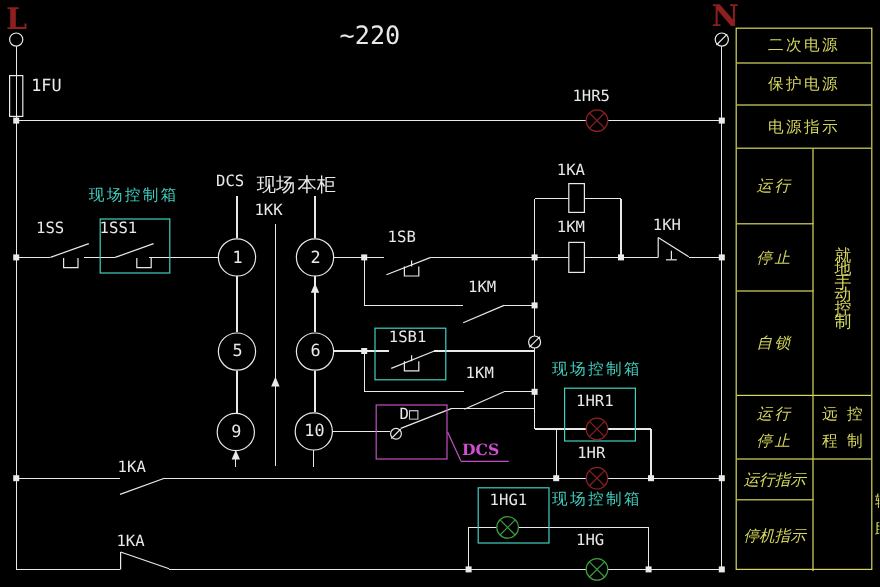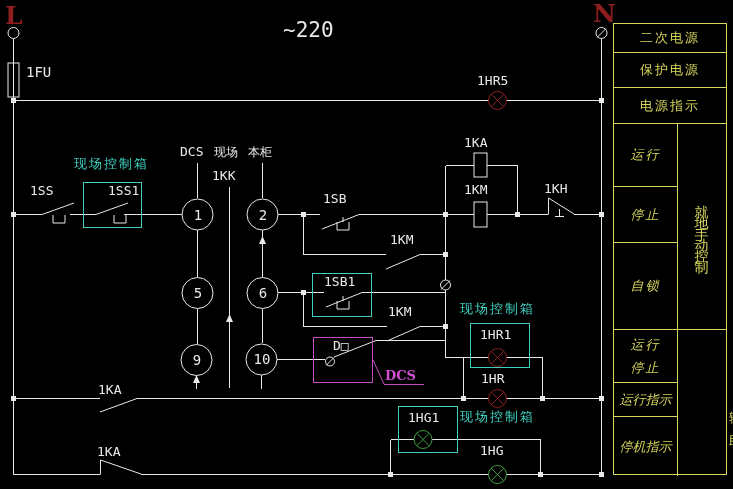--- a/index.html
+++ b/index.html
@@ -1,21 +1,21 @@
 <!DOCTYPE html>
 <html><head>
 <meta charset="utf-8">
 <style>
   html,body{margin:0;padding:0;background:#000;}
   #canvas{position:relative;width:733px;height:489px;background:#000;overflow:hidden;
           font-family:"DejaVu Sans Mono",monospace;}
   .abs{position:absolute;}
   svg{position:absolute;left:0;top:0;}
   .t{position:absolute;font:13px "DejaVu Sans Mono",monospace;color:#e9e9e9;white-space:pre;line-height:1;}
-  .cn{font-size:12px;}
+  .cn{font-size:16px;}
   .cyan{color:#3fd0c0;font-size:13px;letter-spacing:2px;}
   .mag{color:#d24fd2;font-weight:bold;font-family:"DejaVu Serif",serif;font-size:13px;}
   .redbig{position:absolute;font:bold 25px "DejaVu Serif",serif;color:#8f1f1f;line-height:1;}
   .volt{position:absolute;font:21px "DejaVu Sans Mono",monospace;color:#e9e9e9;line-height:1;text-align:right;}
   .num{width:26px;text-align:center;font-size:14px;}
   
   #legend{position:absolute;left:613px;top:23px;width:114px;height:452px;
           border:1px solid #d8d85e;box-sizing:border-box;color:#d8d85e;
           font:13px "DejaVu Sans Mono",monospace;}
   .cell{position:absolute;display:flex;align-items:center;justify-content:center;
@@ -218,21 +218,21 @@
 
   <div class="t num" style="left:185px;top:208px;">1</div>
   <div class="t num" style="left:250px;top:208px;">2</div>
   <div class="t num" style="left:185px;top:286px;">5</div>
   <div class="t num" style="left:250px;top:286px;">6</div>
   <div class="t num" style="left:184px;top:353px;">9</div>
   <div class="t num" style="left:249px;top:352px;">10</div>
 
   <div class="t cyan" style="left:74px;top:157px;">现场控制箱</div>
   <div class="t" style="left:30px;top:184px;">1SS</div>
-  <div class="t" style="left:108px;top:184px;">1SS1</div>
+  <div class="t" style="left:83px;top:184px;">1SS1</div>
   <div class="t" style="left:323px;top:192px;">1SB</div>
   <div class="t" style="left:390px;top:233px;">1KM</div>
   <div class="t" style="left:324px;top:275px;">1SB1</div>
   <div class="t" style="left:388px;top:305px;">1KM</div>
   <div class="t" style="left:464px;top:136px;">1KA</div>
   <div class="t" style="left:464px;top:183px;">1KM</div>
   <div class="t" style="left:544px;top:182px;">1KH</div>
   <div class="t" style="left:333px;top:339px;">D□</div>
   <div class="mag abs" style="left:385px;top:368px;">DCS</div>
 
@@ -254,19 +254,23 @@
     <div class="cell bb br" style="left:0;top:163px;width:64px;height:56px;">停止</div>
     <div class="cell bb br" style="left:0;top:219px;width:64px;height:87px;">自锁</div>
     <div class="cell bb br two" style="left:0;top:306px;width:64px;height:53px;">
       <div>运行</div>
       <div>停止</div>
     </div>
     <div class="cell bb br" style="left:0;top:359px;width:64px;height:34px;letter-spacing:0;">运行指示</div>
     <div class="cell br" style="left:0;top:393px;width:64px;height:59px;letter-spacing:0;">停机指示</div>
 
     <div class="cell bb vert" style="left:64px;top:100px;width:48px;height:206px;">就地手动控制</div>
+    <div class="cell bb two" style="left:64px;top:306px;width:48px;height:53px;letter-spacing:0;">
+      <div>远 控</div>
+      <div>程 制</div>
+    </div>
     <div class="cell two" style="left:64px;top:359px;width:48px;height:93px;letter-spacing:0;margin-left:44px;">
       <div>辅 信</div>
       <div>助 号</div>
     </div>
   </div>
 
 </div>
 
 </body></html>

